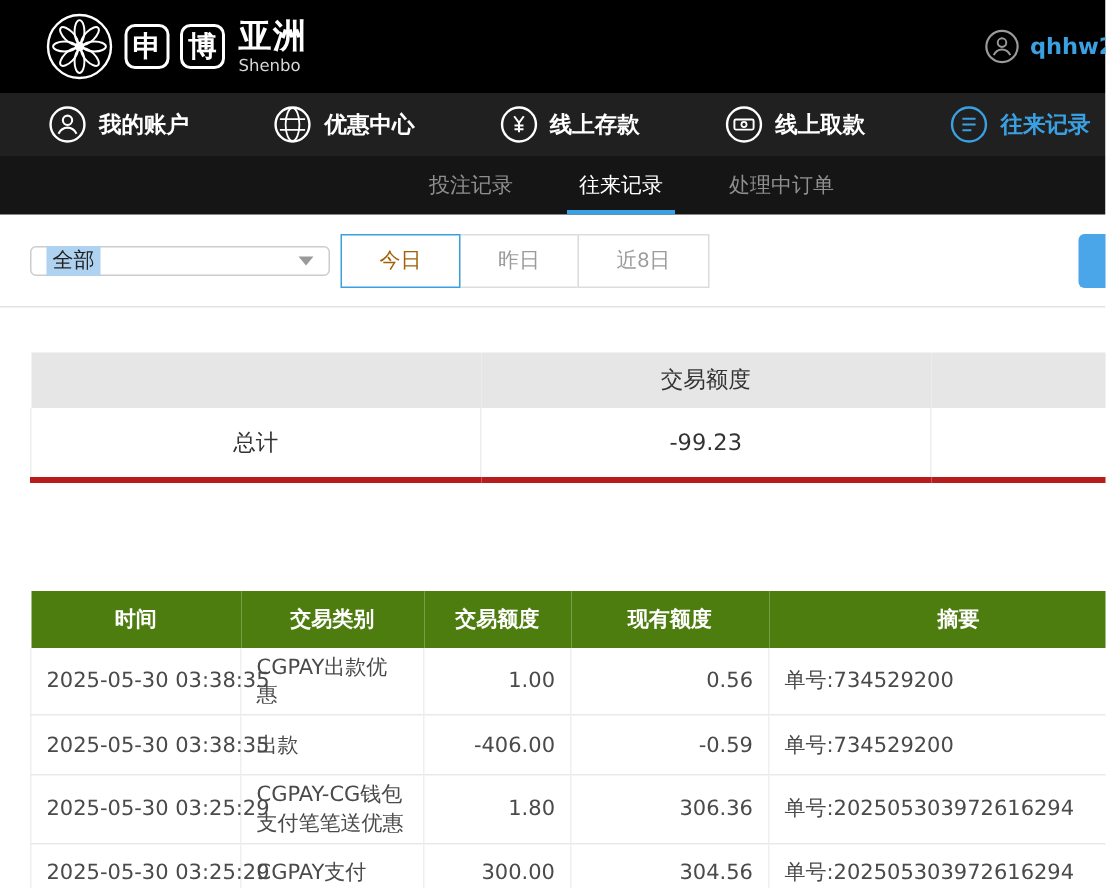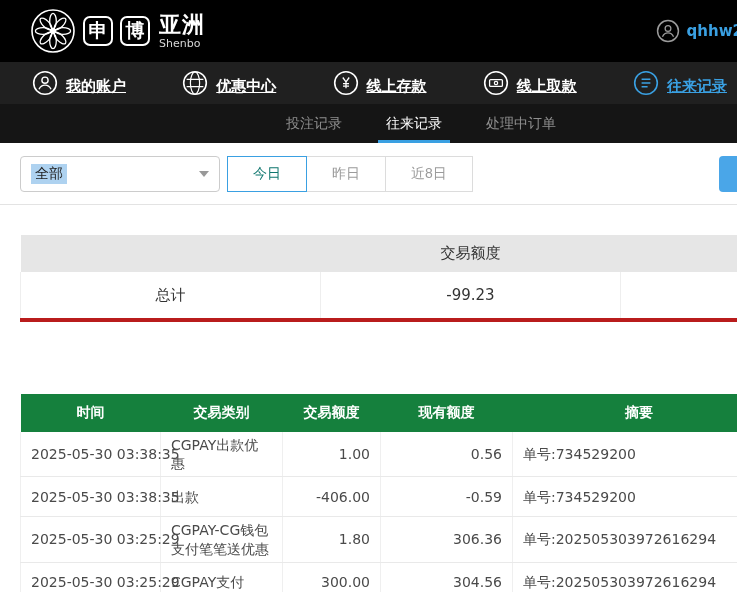--- a/index.html
+++ b/index.html
@@ -13,58 +13,58 @@
               font-size:19px; font-weight:bold; display:flex; align-items:center; justify-content:center; }
   .logo-region { color:#fff; line-height:1; margin-left:2px; }
   .region-main { font-size:22px; font-weight:bold; letter-spacing:1px; }
   .region-sub { font-size:11px; color:#d6d6d6; margin-top:2px; }
   .user { position:absolute; right:-6px; top:0; height:62px; display:flex; align-items:center; gap:7px; cursor:pointer; }
   .user-name { color:#3aa0e2; font-size:15px; font-weight:600; white-space:nowrap; }
 
   
   .mainnav { height:42px; background:#202020; display:flex; align-items:center;
              justify-content:space-between; padding:0 10px 0 32px; }
-  .mnav-item { display:flex; align-items:flex-end; gap:8px; color:#fff; font-size:15px; font-weight:600; cursor:pointer; white-space:nowrap;text-decoration:underline; }
+  .mnav-item { display:flex; align-items:center; gap:8px; color:#fff; font-size:15px; font-weight:600; cursor:pointer; white-space:nowrap; }
   .mnav-item.active { color:#3aa0e2; }
   .nav-ic { width:26px; height:26px; display:block; }
 
   
   .subnav { height:39px; background:#151515; display:flex; justify-content:center; padding-left:105px; }
   .tab { display:flex; align-items:center; padding:0 13px; margin:0 9px; color:#8f8f8f; font-size:14px;
          position:relative; cursor:pointer; white-space:nowrap; }
   .tab.active { color:#fff; }
   .tab.active::after { content:""; position:absolute; left:5px; right:5px; bottom:0; height:3px; background:#3aa0e2; }
 
   
   .filters { height:62px; display:flex; align-items:center; padding-left:20px;
              border-bottom:1px solid #e3e3e3; position:relative; }
-  .select { width:200px; height:36px; border:1px solid #ccc; border-radius:4px; background:#fff;
+  .select { width:200px; height:20px; border:1px solid #ccc; border-radius:4px; background:#fff;
             display:flex; align-items:center; justify-content:space-between; padding:0 10px; cursor:pointer;text-align:right; }
   .select-value { background:#aed2f0; color:#222; font-size:14px; padding:1px 4px; }
   .caret { width:0; height:0; border-left:5px solid transparent; border-right:5px solid transparent; border-top:6px solid #999; }
   .datebox { margin-left:12px; width:228px; height:36px; border:1px solid #ccc; border-radius:4px;
              display:flex; align-items:center; gap:9px; padding:0 10px; color:#9a9a9a; font-size:14px; cursor:pointer; white-space:nowrap; }
   .qbtns { display:flex; margin-left:8px; }
   .qbtn { height:36px; padding:0 25px; background:#fff; border:1px solid #dcdcdc; color:#9b9b9b;
           font-size:14px; display:flex; align-items:center; margin-left:-1px; cursor:pointer; white-space:nowrap; }
-  .qbtn.active { border-color:#3aa0e2; color:#0f766e; position:relative; z-index:1; }
+  .qbtn.active { border-color:#3aa0e2; color:#a16207; position:relative; z-index:1; }
   .search-btn { position:absolute; right:-30px; top:13px; width:48px; height:36px; background:#4aa6e8;
                 border:none; border-radius:4px; cursor:pointer; }
 
   
   .summary-wrap { margin:30px 0 0 20px; }
   table.summary { border-collapse:collapse; table-layout:fixed; width:900px; font-size:15px; color:#333; }
   table.summary th { background:#e6e6e6; height:37px; font-weight:400; font-size:15px; color:#333; }
   table.summary td { height:48px; text-align:center; border-bottom:4px solid #b91c1c;
                      border-right:1px solid #eee; border-left:1px solid #eee; background:#fff; }
 
   
   .records-wrap { margin:72px 0 0 20px; }
   table.records { border-collapse:collapse; table-layout:fixed; width:745px; font-size:14px; color:#4a4a4a; }
-  table.records th { background:#15803d; color:#fff; height:38px; font-weight:600; font-size:14px; }
+  table.records th { background:#4d7c0f; color:#fff; height:38px; font-weight:600; font-size:14px; }
   table.records td { height:40px; border-bottom:1px solid #e9e9e9; border-right:1px solid #efefef;
                      padding:4px 10px; line-height:1.3; background:#fff; }
   table.records td:first-child { border-left:1px solid #efefef; }
   td.c-time { text-align:left; white-space:nowrap; }
   td.c-type { text-align:left; padding:4px 6px; }
   td.c-amt, td.c-bal { text-align:right; }
   td.c-memo { text-align:left; white-space:nowrap; }
 </style>
 </head>
 <body>

